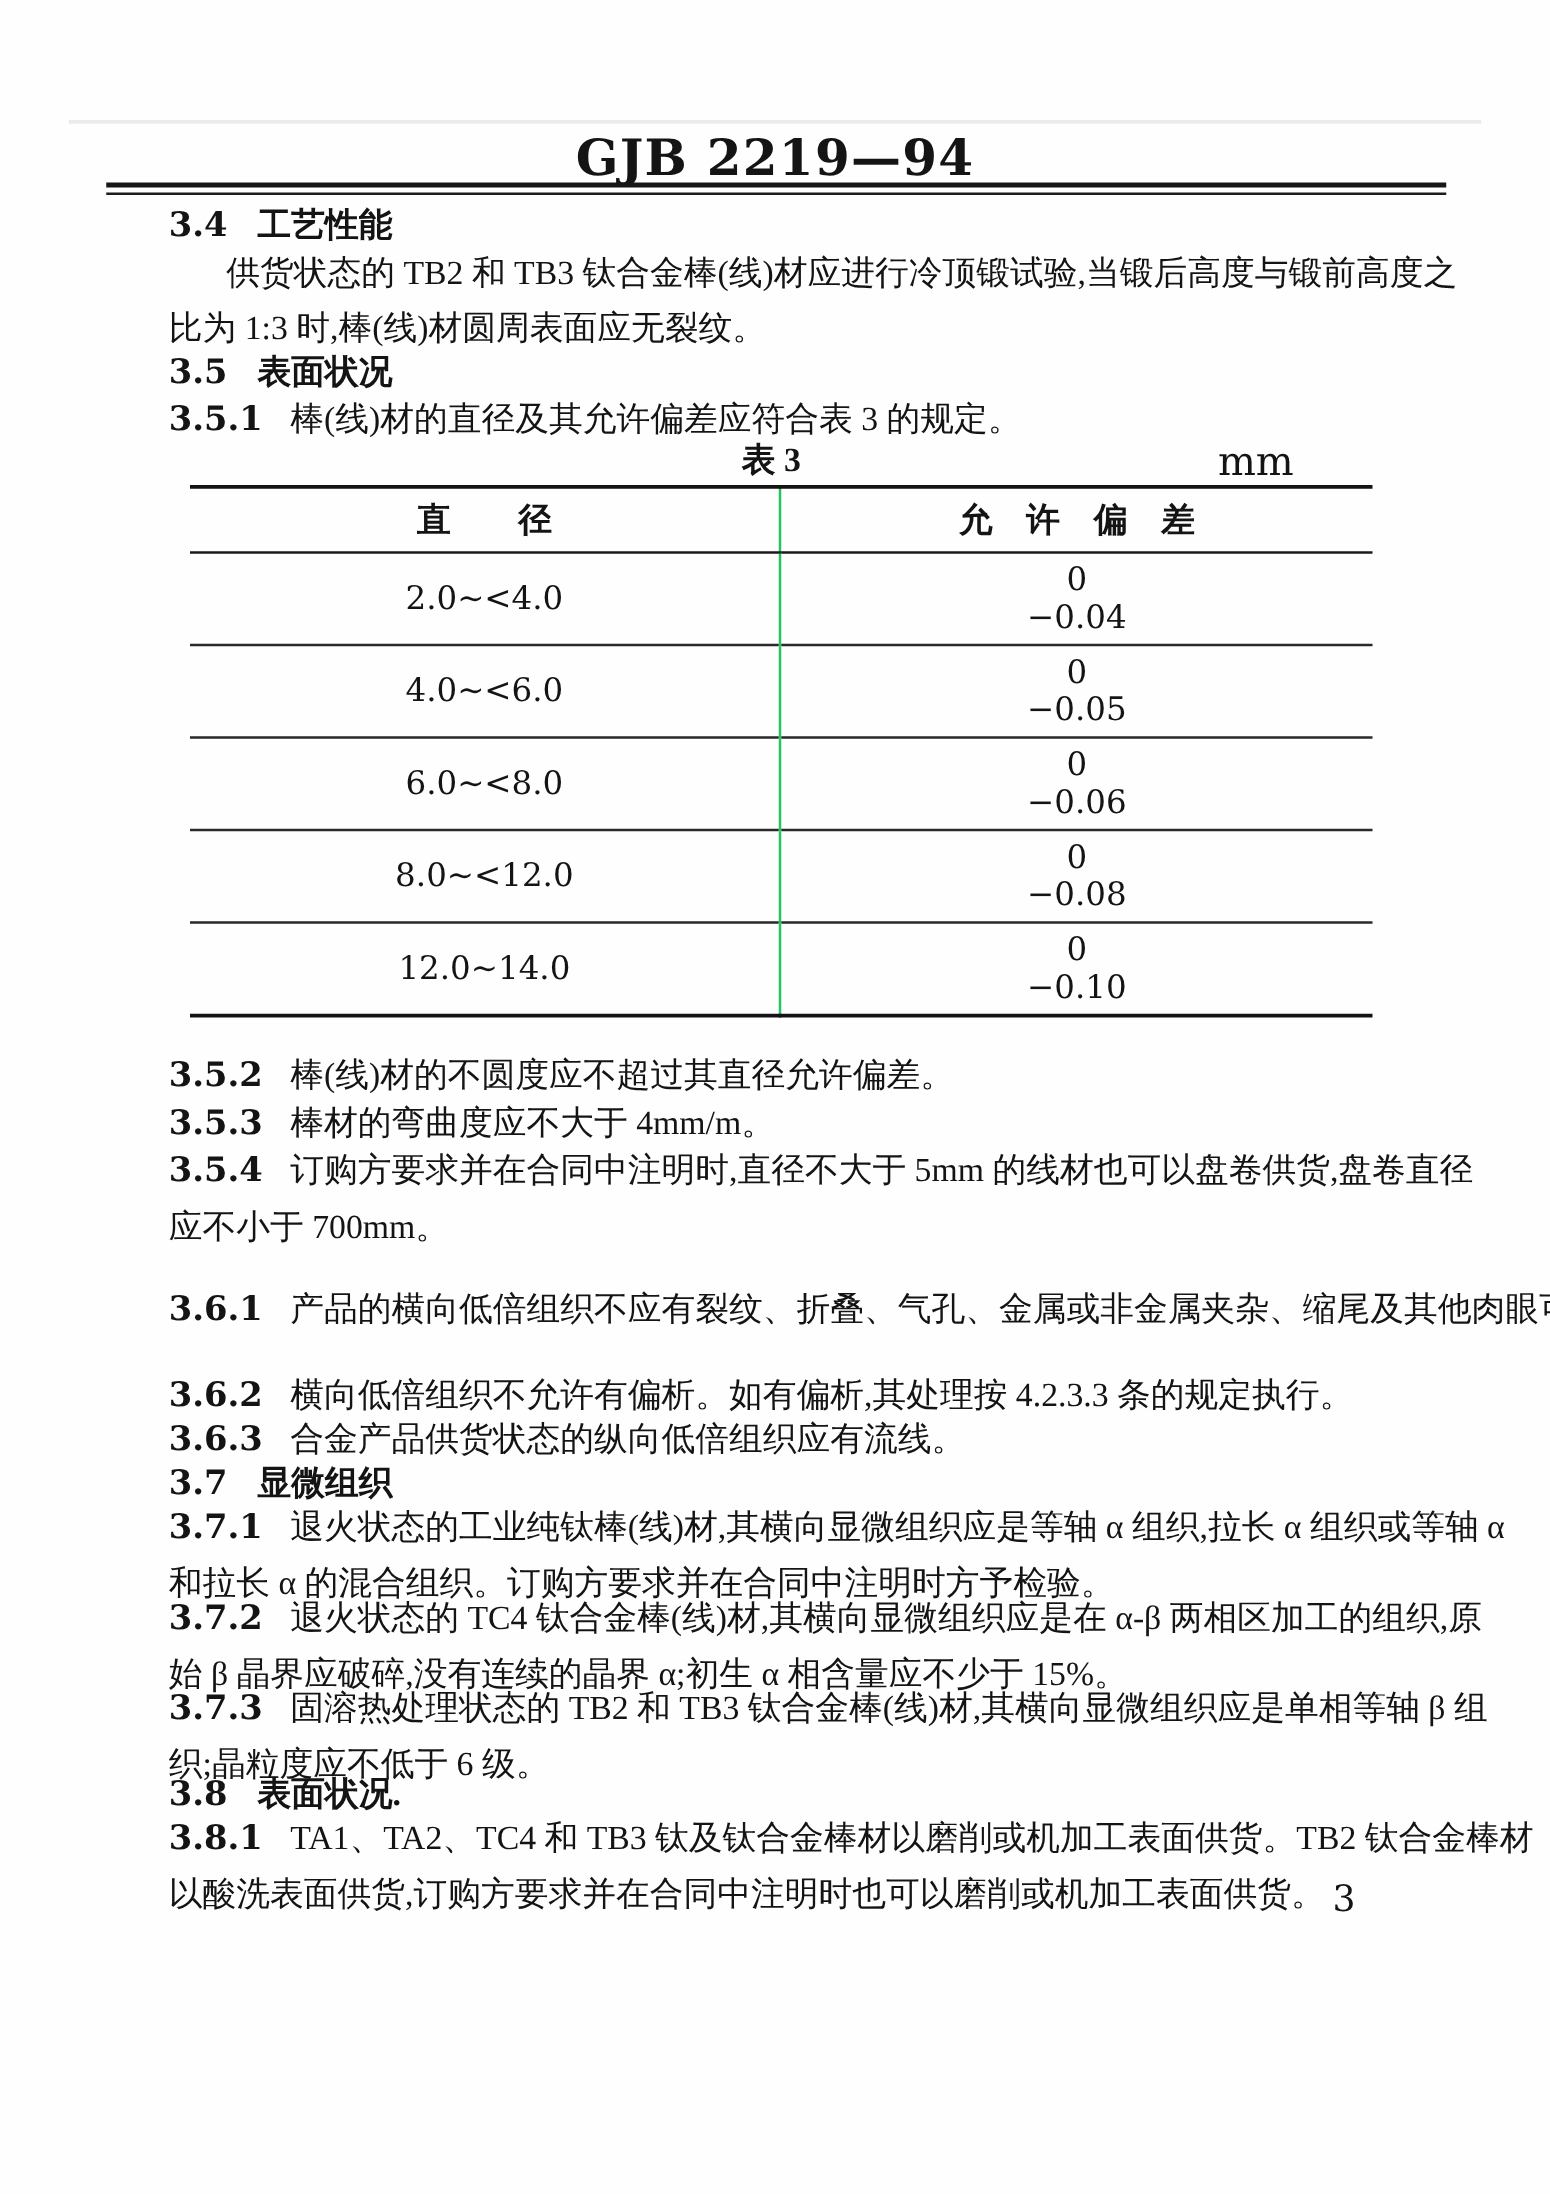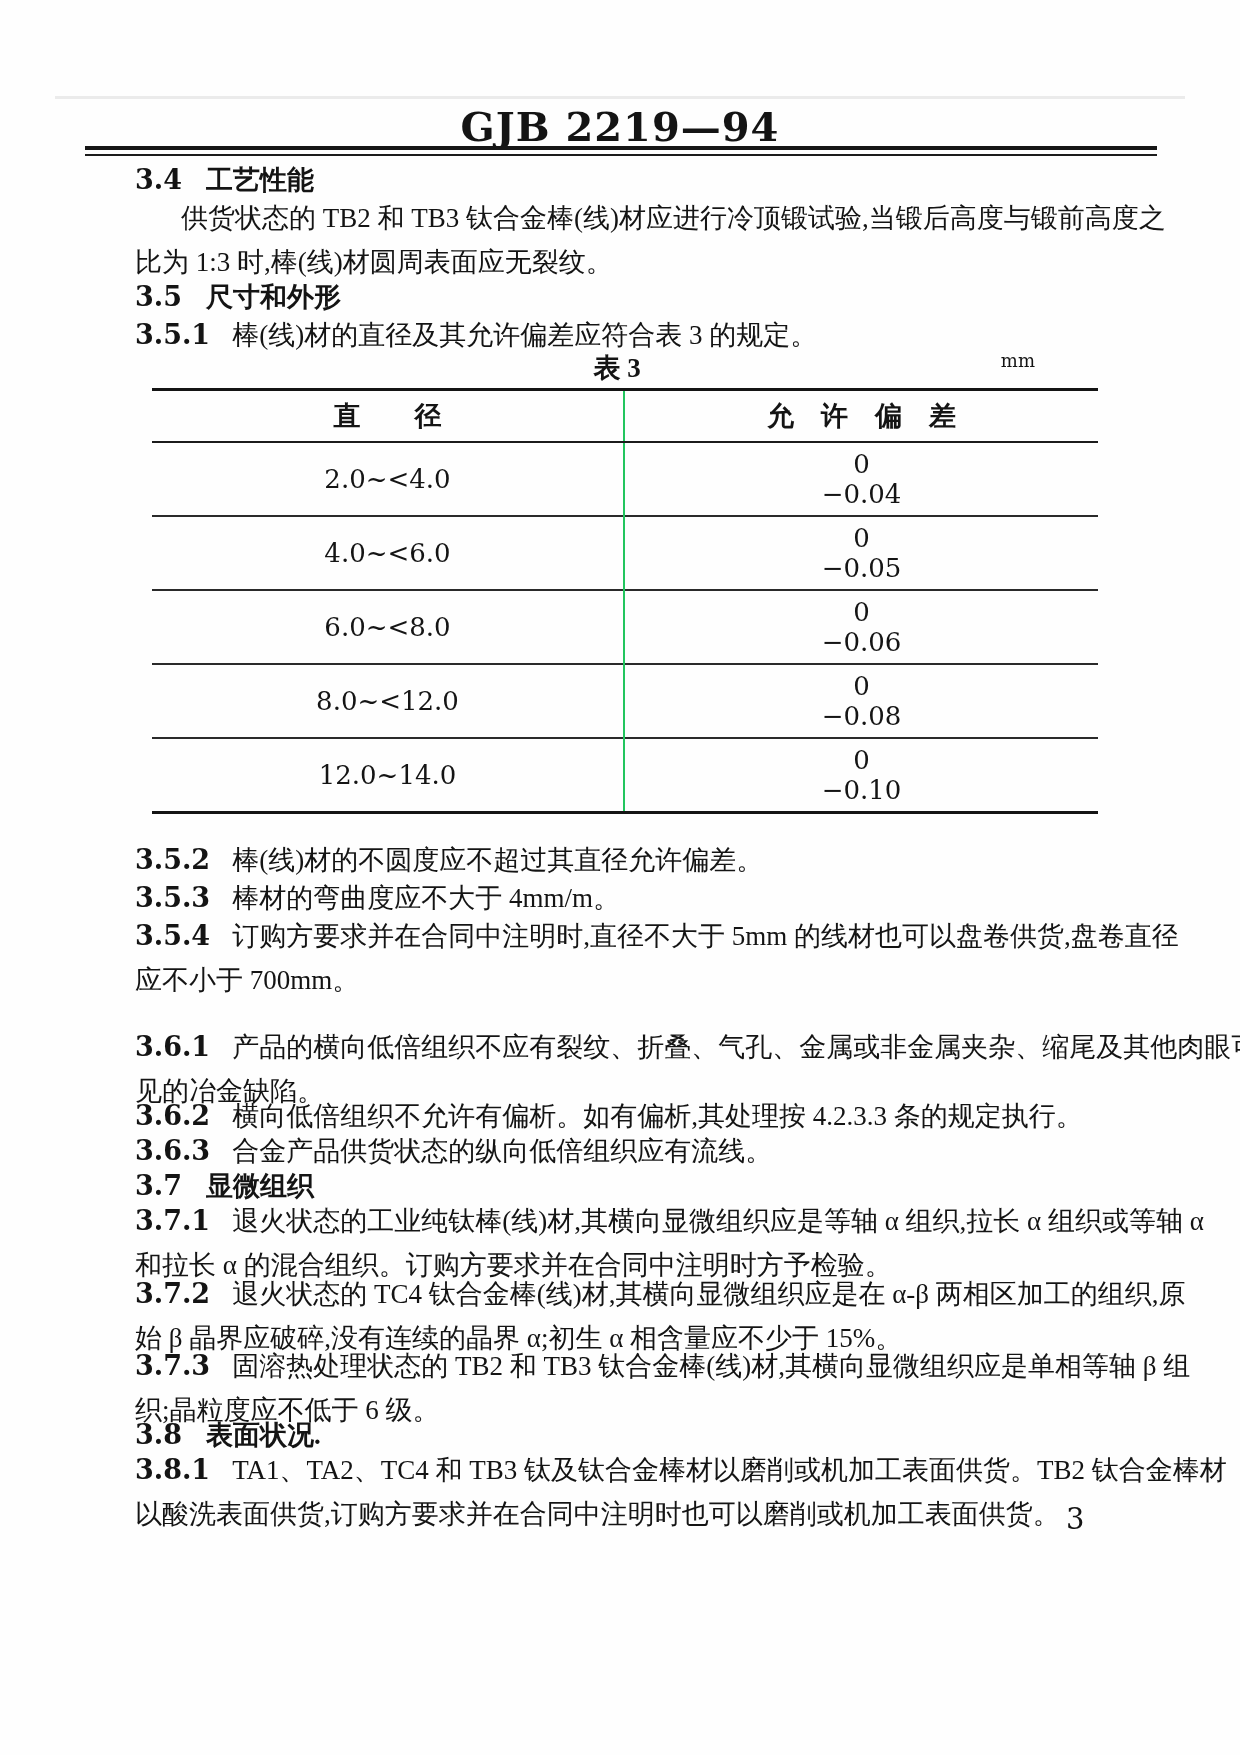--- a/index.html
+++ b/index.html
@@ -88,21 +88,21 @@
     left: 0;
     width: 100%;
     text-align: center;
     font-size: 27px;
     font-weight: bold;
   }
   .caption-row .tbl-unit {
     position: absolute;
     right: 55px;
     top: 0;
-    font-size: 18px;
+    font-size: 32px;
     font-family: "DejaVu Serif", "Liberation Serif", serif;
   }
   
   .tol-table {
     position: absolute;
     left: 152px;
     top: 388px;
     width: 946px;
     border-collapse: collapse;
     border-top: 3px solid #141414;
@@ -160,21 +160,21 @@
 
   <div class="block heading" style="top:160px">
     <span class="clause-num">3.4</span><span>工艺性能</span>
   </div>
   <div class="block" style="top:198px">
     <span class="para-line indent-first">供货状态的 TB2 和 TB3 钛合金棒(线)材应进行冷顶锻试验,当锻后高度与锻前高度之</span>
     <span class="para-line">比为 1:3 时,棒(线)材圆周表面应无裂纹。</span>
   </div>
 
   <div class="block heading" style="top:277px">
-    <span class="clause-num">3.5</span><span>尺寸和外形</span>
+    <span class="clause-num">3.5</span><span>表面状况</span>
   </div>
   <div class="block clause" style="top:315px">
     <span class="clause-num">3.5.1</span><span>棒(线)材的直径及其允许偏差应符合表 3 的规定。</span>
   </div>
 
   <div class="caption-row">
     <span class="tbl-caption">表 3</span>
     <span class="tbl-unit">mm</span>
   </div>
 
@@ -229,21 +229,20 @@
   <div class="block clause" style="top:878px">
     <span class="clause-num">3.5.3</span><span>棒材的弯曲度应不大于 4mm/m。</span>
   </div>
   <div class="block clause" style="top:916px">
     <span class="para-line"><span class="clause-num">3.5.4</span><span>订购方要求并在合同中注明时,直径不大于 5mm 的线材也可以盘卷供货,盘卷直径</span></span>
     <span class="para-line">应不小于 700mm。</span>
   </div>
 
   <div class="block clause" style="top:1027px">
     <span class="para-line"><span class="clause-num">3.6.1</span><span>产品的横向低倍组织不应有裂纹、折叠、气孔、金属或非金属夹杂、缩尾及其他肉眼可</span></span>
-    <span class="para-line">见的冶金缺陷。</span>
   </div>
   <div class="block clause" style="top:1096px">
     <span class="clause-num">3.6.2</span><span>横向低倍组织不允许有偏析。如有偏析,其处理按 4.2.3.3 条的规定执行。</span>
   </div>
   <div class="block clause" style="top:1131px">
     <span class="clause-num">3.6.3</span><span>合金产品供货状态的纵向低倍组织应有流线。</span>
   </div>
 
   <div class="block heading" style="top:1166px">
     <span class="clause-num">3.7</span><span>显微组织</span>

